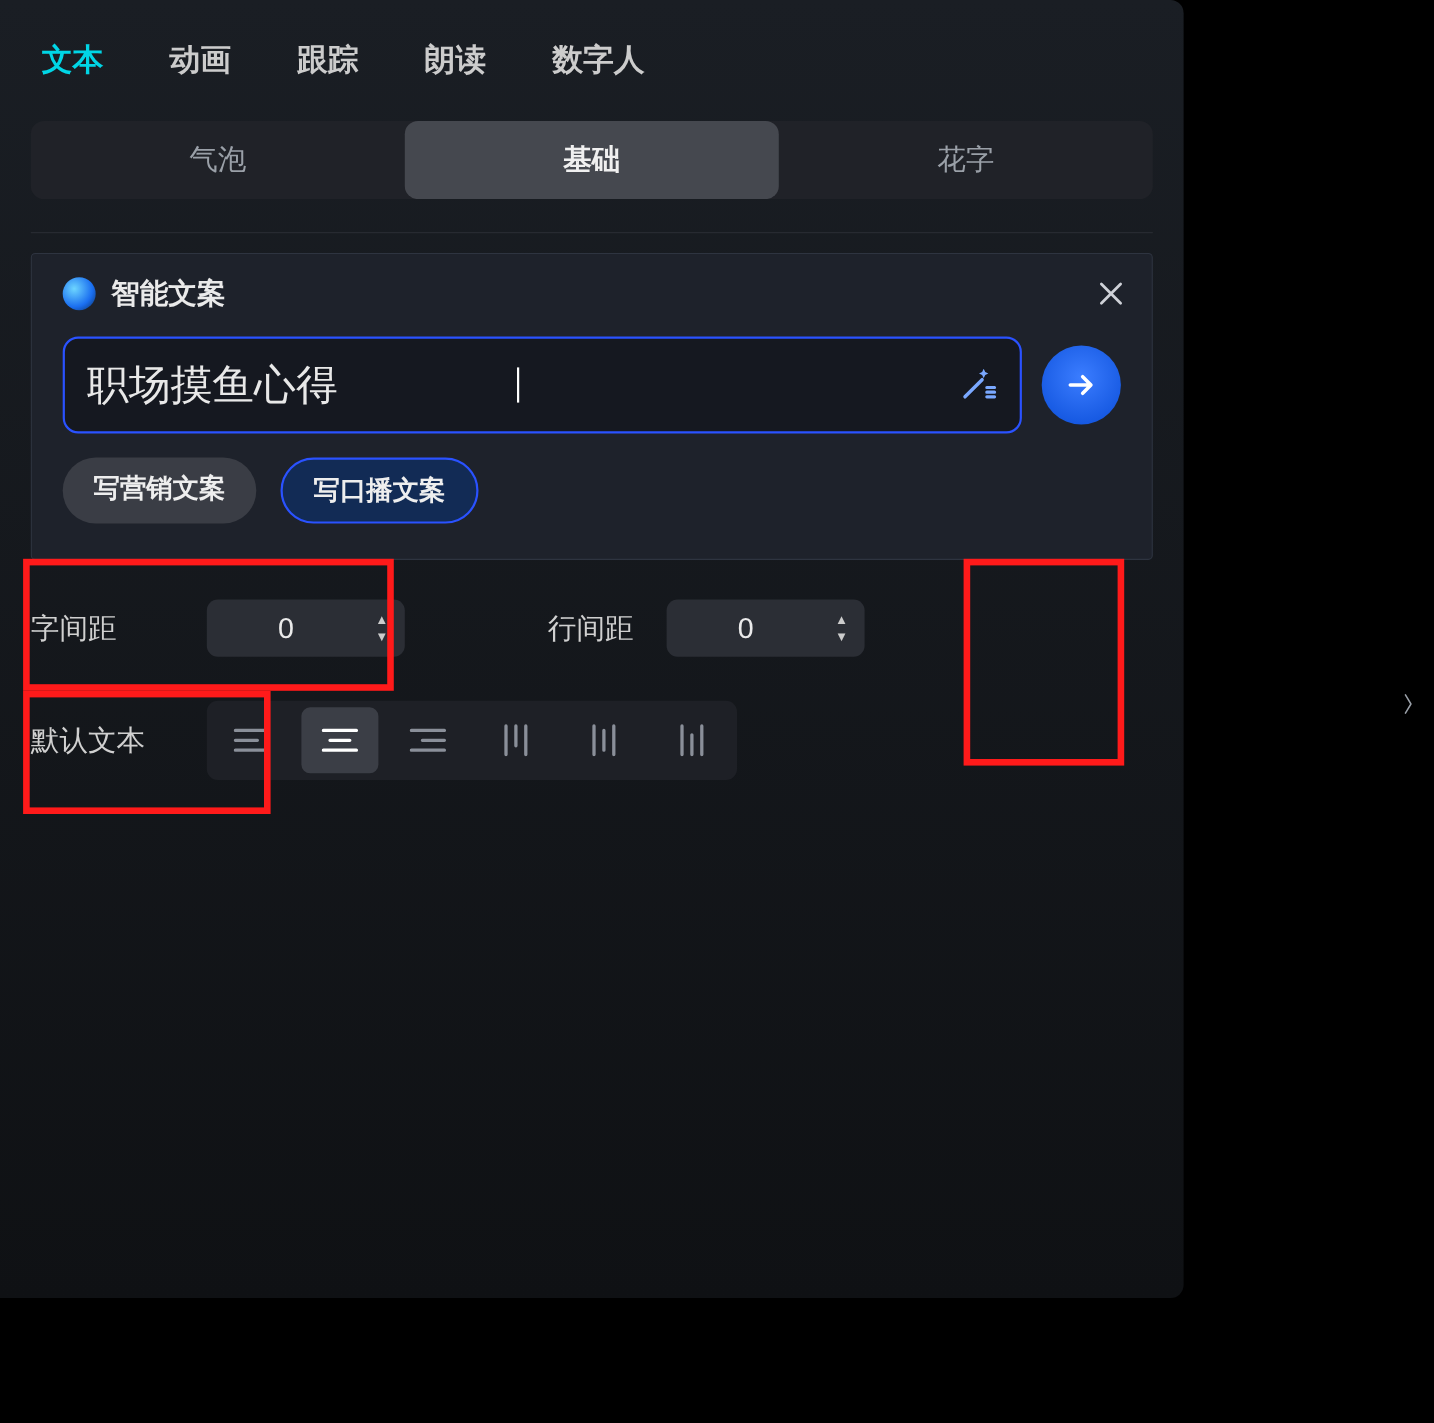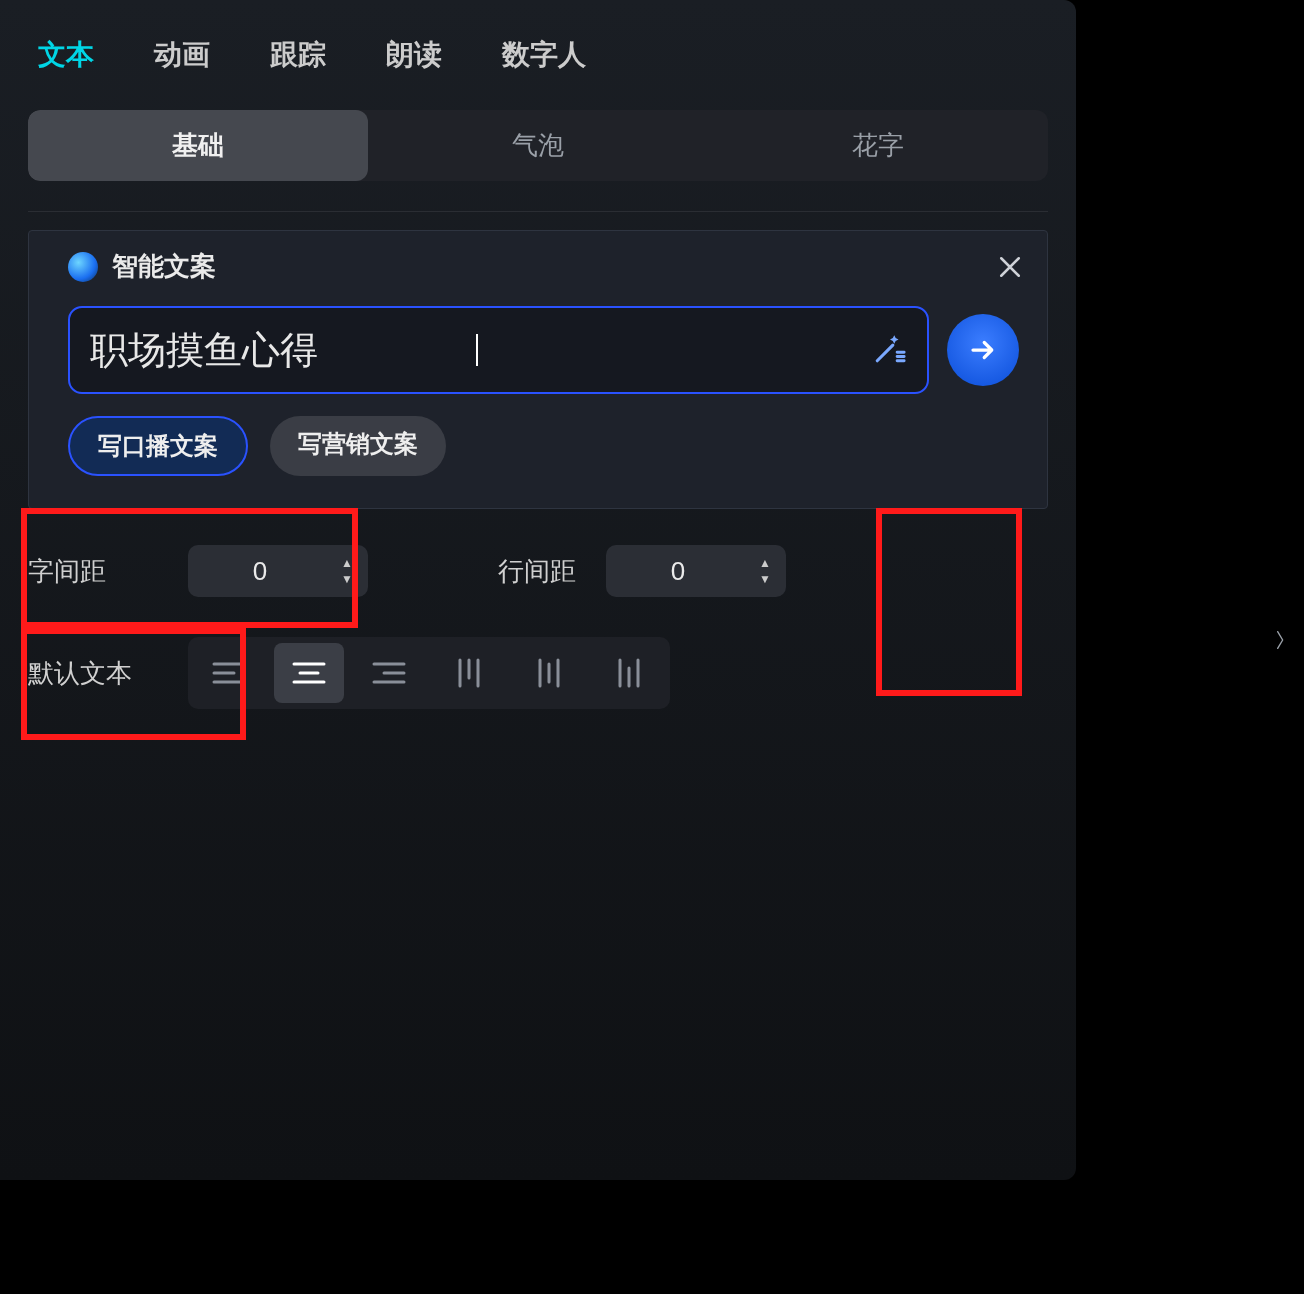--- a/index.html
+++ b/index.html
@@ -77,21 +77,21 @@
     background: radial-gradient(circle at 35% 35%, #6dd5ff 0%, #1a6ef0 60%, #0a2b55 100%);
   }
   
   .popup {
     position: relative;
     width: 100%;
     background: #1e222b;
     border: 1px solid #2e3440;
     border-radius: 4px;
     margin-top: 14px;
-    padding: 18px 22px 32px 39px;
+    padding: 18px 22px 32px 28px;
   }
   .popup-header {
     display: flex;
     align-items: center;
     justify-content: space-between;
     gap: 14px;
     margin-bottom: 22px;
   }
   .popup-title-wrap { display: flex; align-items: center; gap: 14px; }
   .popup-orb {
@@ -273,22 +273,22 @@
 
   <div class="top-tabs">
     <div class="top-tab active">文本</div>
     <div class="top-tab">动画</div>
     <div class="top-tab">跟踪</div>
     <div class="top-tab">朗读</div>
     <div class="top-tab">数字人</div>
   </div>
 
   <div class="sub-tabs">
+    <div class="sub-tab">气泡</div>
     <div class="sub-tab active">基础</div>
-    <div class="sub-tab">气泡</div>
     <div class="sub-tab">花字</div>
   </div>
 
   <div class="hr"></div>
 
 
   <div class="popup">
     <div class="popup-header">
       <div class="popup-title-wrap">
         <div class="popup-orb"></div>
@@ -316,22 +316,22 @@
       </div>
       <div class="submit-btn">
         <svg width="30" height="30" viewBox="0 0 24 24">
             <path d="M4 12 H18 M13 6 L19 12 L13 18" stroke="#fff" stroke-width="2.6" fill="none" stroke-linecap="round" stroke-linejoin="round"></path>
           </svg>
 
       </div>
     </div>
 
     <div class="chips">
+      <div class="chip inactive">写营销文案</div>
       <div class="chip active">写口播文案</div>
-      <div class="chip inactive">写营销文案</div>
     </div>
   </div>
 
   <div class="hl" style="left:21px; top:508px; width:337px; height:120px;"></div>
   <div class="hl" style="left:21px; top:628px; width:225px; height:112px;"></div>
   <div class="hl" style="left:876px; top:508px; width:146px; height:188px;"></div>
 
   <div class="controls">
 
     <div class="row">

